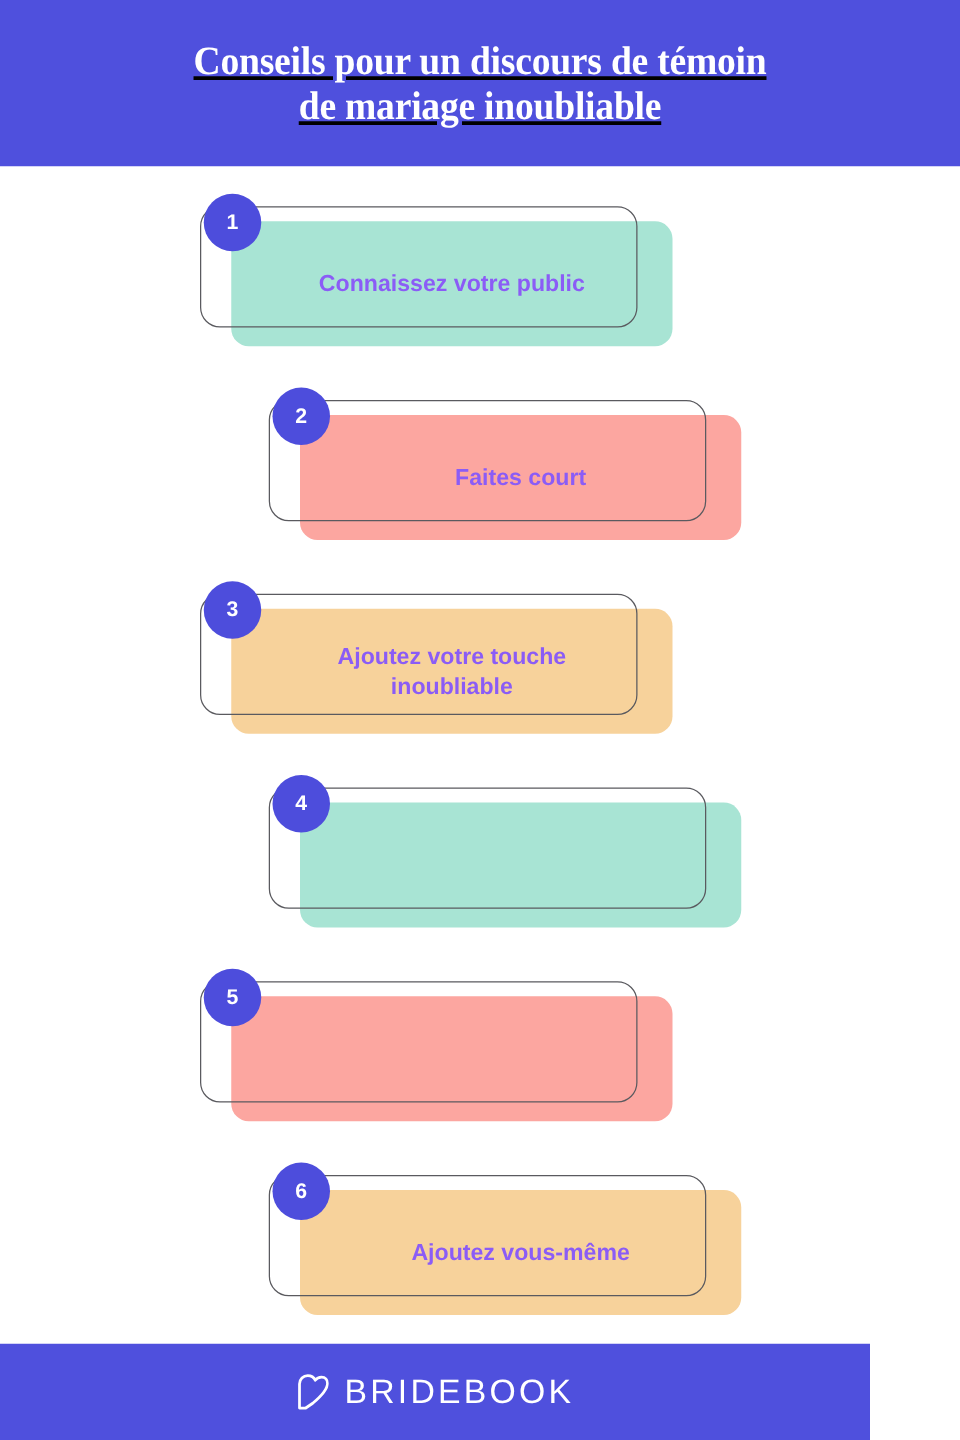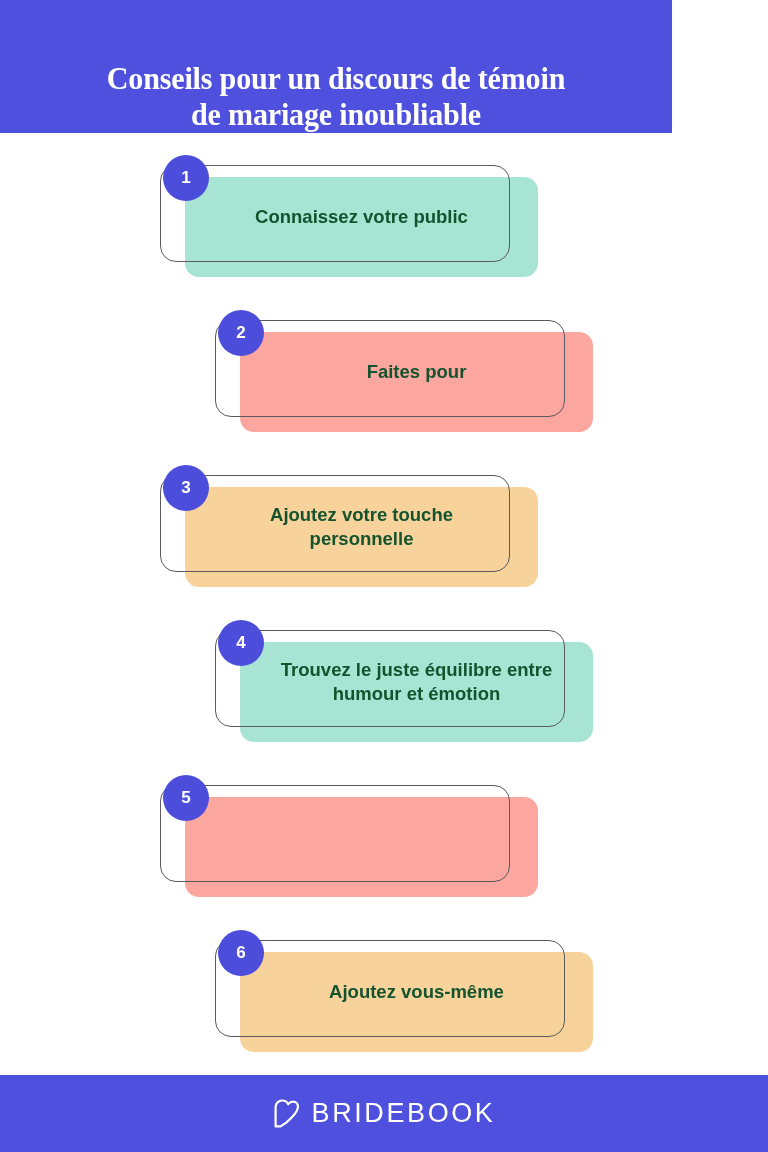--- a/index.html
+++ b/index.html
@@ -13,26 +13,27 @@
     font-family: "Liberation Sans", sans-serif;
     overflow: hidden;
     position: relative;
   }
 
   
   .header-band {
     position: absolute;
     left: 0;
     top: 0;
-    width: 672px;
+    width: 768px;
     height: 133px;
     background: #4f50dd;
     display: flex;
-    align-items: flex-end;
+    align-items: center;
     justify-content: center;
+    text-decoration: underline;
   }
   .header-title {
     font-family: "Liberation Serif", "DejaVu Serif", serif;
     color: #ffffff;
     font-weight: bold;
     font-size: 32px;
     line-height: 1.12;
     text-align: center;
     width: 640px;
     letter-spacing: -0.2px;
@@ -74,28 +75,28 @@
     width: 350px;
     height: 97px;
     border: 1.6px solid #5a5a5f;
     border-radius: 16px;
     background: transparent;
     box-sizing: border-box;
   }
   .step-label {
     position: absolute;
     left: 30px;
-    top: 12px;
+    top: 22px;
     width: 353px;
     height: 100px;
     display: flex;
     align-items: center;
     justify-content: center;
     text-align: center;
-    color: #14532d;
+    color: #8b5cf6;
     font-weight: bold;
     font-size: 18.5px;
     line-height: 1.32;
     padding: 0 6px;
     box-sizing: border-box;
     white-space: pre-line;
   }
   .step-badge {
     position: absolute;
     left: 8px;
@@ -111,21 +112,21 @@
     font-weight: bold;
     font-size: 17px;
     z-index: 5;
   }
 
   
   .footer-band {
     position: absolute;
     left: 0;
     bottom: 0;
-    width: 768px;
+    width: 696px;
     height: 77px;
     background: #4f50dd;
     display: flex;
     align-items: center;
     justify-content: center;
     gap: 13px;
   }
   .brand-icon {
     width: 26px;
     height: 29px;
@@ -149,35 +150,33 @@
 <div class="steps" id="steps-root">
     <div class="step indent-left" style="top: 22px;">
       <div class="step-fill" style="background: rgb(168, 228, 212);"></div>
       <div class="step-outline"></div>
       <div class="step-label">Connaissez votre public</div>
       <div class="step-badge">1</div>
     </div>
     <div class="step indent-right" style="top: 177px;">
       <div class="step-fill" style="background: rgb(252, 166, 160);"></div>
       <div class="step-outline"></div>
-      <div class="step-label">Faites pour</div>
+      <div class="step-label">Faites court</div>
       <div class="step-badge">2</div>
     </div>
     <div class="step indent-left" style="top: 332px;">
       <div class="step-fill" style="background: rgb(247, 210, 155);"></div>
       <div class="step-outline"></div>
       <div class="step-label">Ajoutez votre touche
-personnelle</div>
+inoubliable</div>
       <div class="step-badge">3</div>
     </div>
     <div class="step indent-right" style="top: 487px;">
       <div class="step-fill" style="background: rgb(168, 228, 212);"></div>
       <div class="step-outline"></div>
-      <div class="step-label">Trouvez le juste équilibre entre
-humour et émotion</div>
       <div class="step-badge">4</div>
     </div>
     <div class="step indent-left" style="top: 642px;">
       <div class="step-fill" style="background: rgb(252, 166, 160);"></div>
       <div class="step-outline"></div>
       <div class="step-badge">5</div>
     </div>
     <div class="step indent-right" style="top: 797px;">
       <div class="step-fill" style="background: rgb(247, 210, 155);"></div>
       <div class="step-outline"></div>

